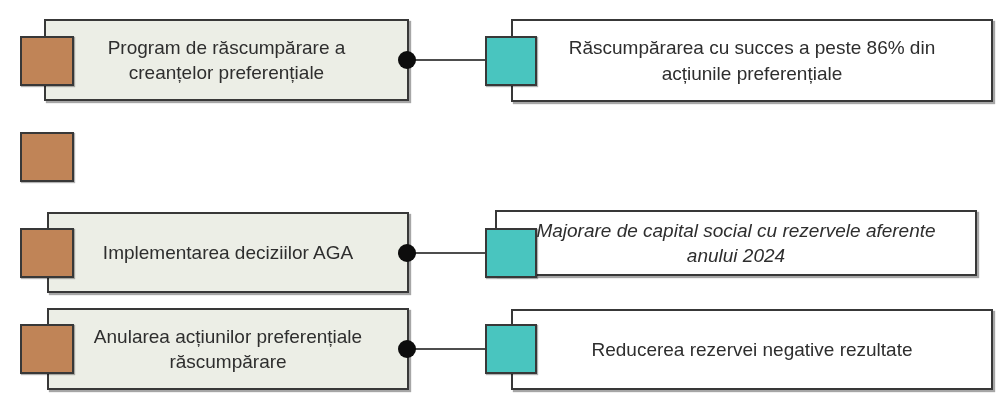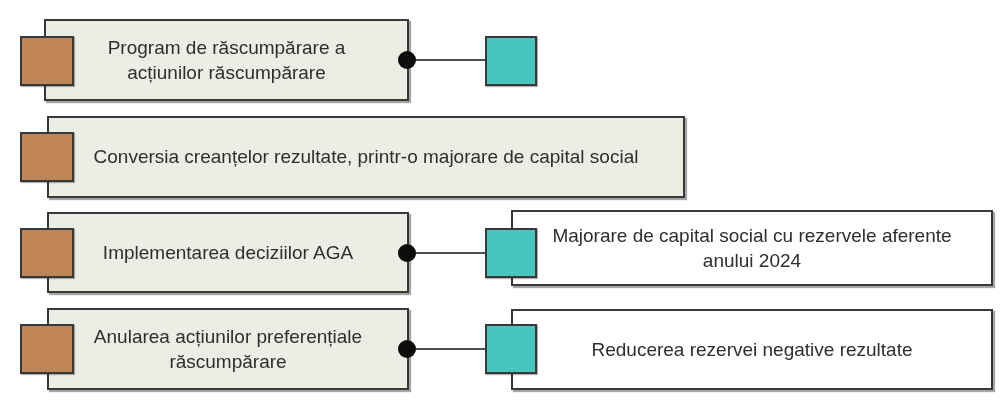--- a/index.html
+++ b/index.html
@@ -70,48 +70,49 @@
   
   .r2-brown { left: 20px;  top: 132px; }
   .r2-box   { left: 47px;  top: 116px; width: 638px; height: 82px; }
 
   
   .r3-brown { left: 20px;  top: 228px; }
   .r3-left  { left: 47px;  top: 212px; width: 362px; height: 81px; align-items: center; }
   .r3-dot   { left: 398px; top: 244px; }
   .r3-line  { left: 407px; top: 252px; }
   .r3-teal  { left: 485px; top: 228px; }
-  .r3-right { left: 511px; top: 210px; width: 482px; height: 76px; }
+  .r3-right { left: 495px; top: 210px; width: 482px; height: 66px; font-style: italic; }
 
   
   .r4-brown { left: 20px;  top: 324px; }
   .r4-left  { left: 47px;  top: 308px; width: 362px; height: 82px; }
   .r4-dot   { left: 398px; top: 340px; }
   .r4-line  { left: 407px; top: 348px; }
   .r4-teal  { left: 485px; top: 324px; }
   .r4-right { left: 511px; top: 309px; width: 482px; height: 81px; }
 </style>
 </head>
 <body>
 
 <div class="canvas">
 
   <div class="sq brown r1-brown"></div>
   <div class="box left-fill r1-left">
     <span class="box-text">Program de răscumpărare a
-acțiunilor răscumpărare</span>
+creanțelor preferențiale</span>
   </div>
   <div class="conn-line r1-line"></div>
   <div class="conn-dot r1-dot"></div>
   <div class="sq teal r1-teal"></div>
+  <div class="box right-fill r1-right">
+    <span class="box-text">Răscumpărarea cu succes a peste 86% din
+acțiunile preferențiale</span>
+  </div>
 
   <div class="sq brown r2-brown"></div>
-  <div class="box left-fill r2-box">
-    <span class="box-text">Conversia creanțelor rezultate, printr-o majorare de capital social</span>
-  </div>
 
   <div class="sq brown r3-brown"></div>
   <div class="box left-fill r3-left">
     <span class="box-text">Implementarea deciziilor AGA</span>
   </div>
   <div class="conn-line r3-line"></div>
   <div class="conn-dot r3-dot"></div>
   <div class="sq teal r3-teal"></div>
   <div class="box right-fill r3-right">
     <span class="box-text">Majorare de capital social cu rezervele aferente

